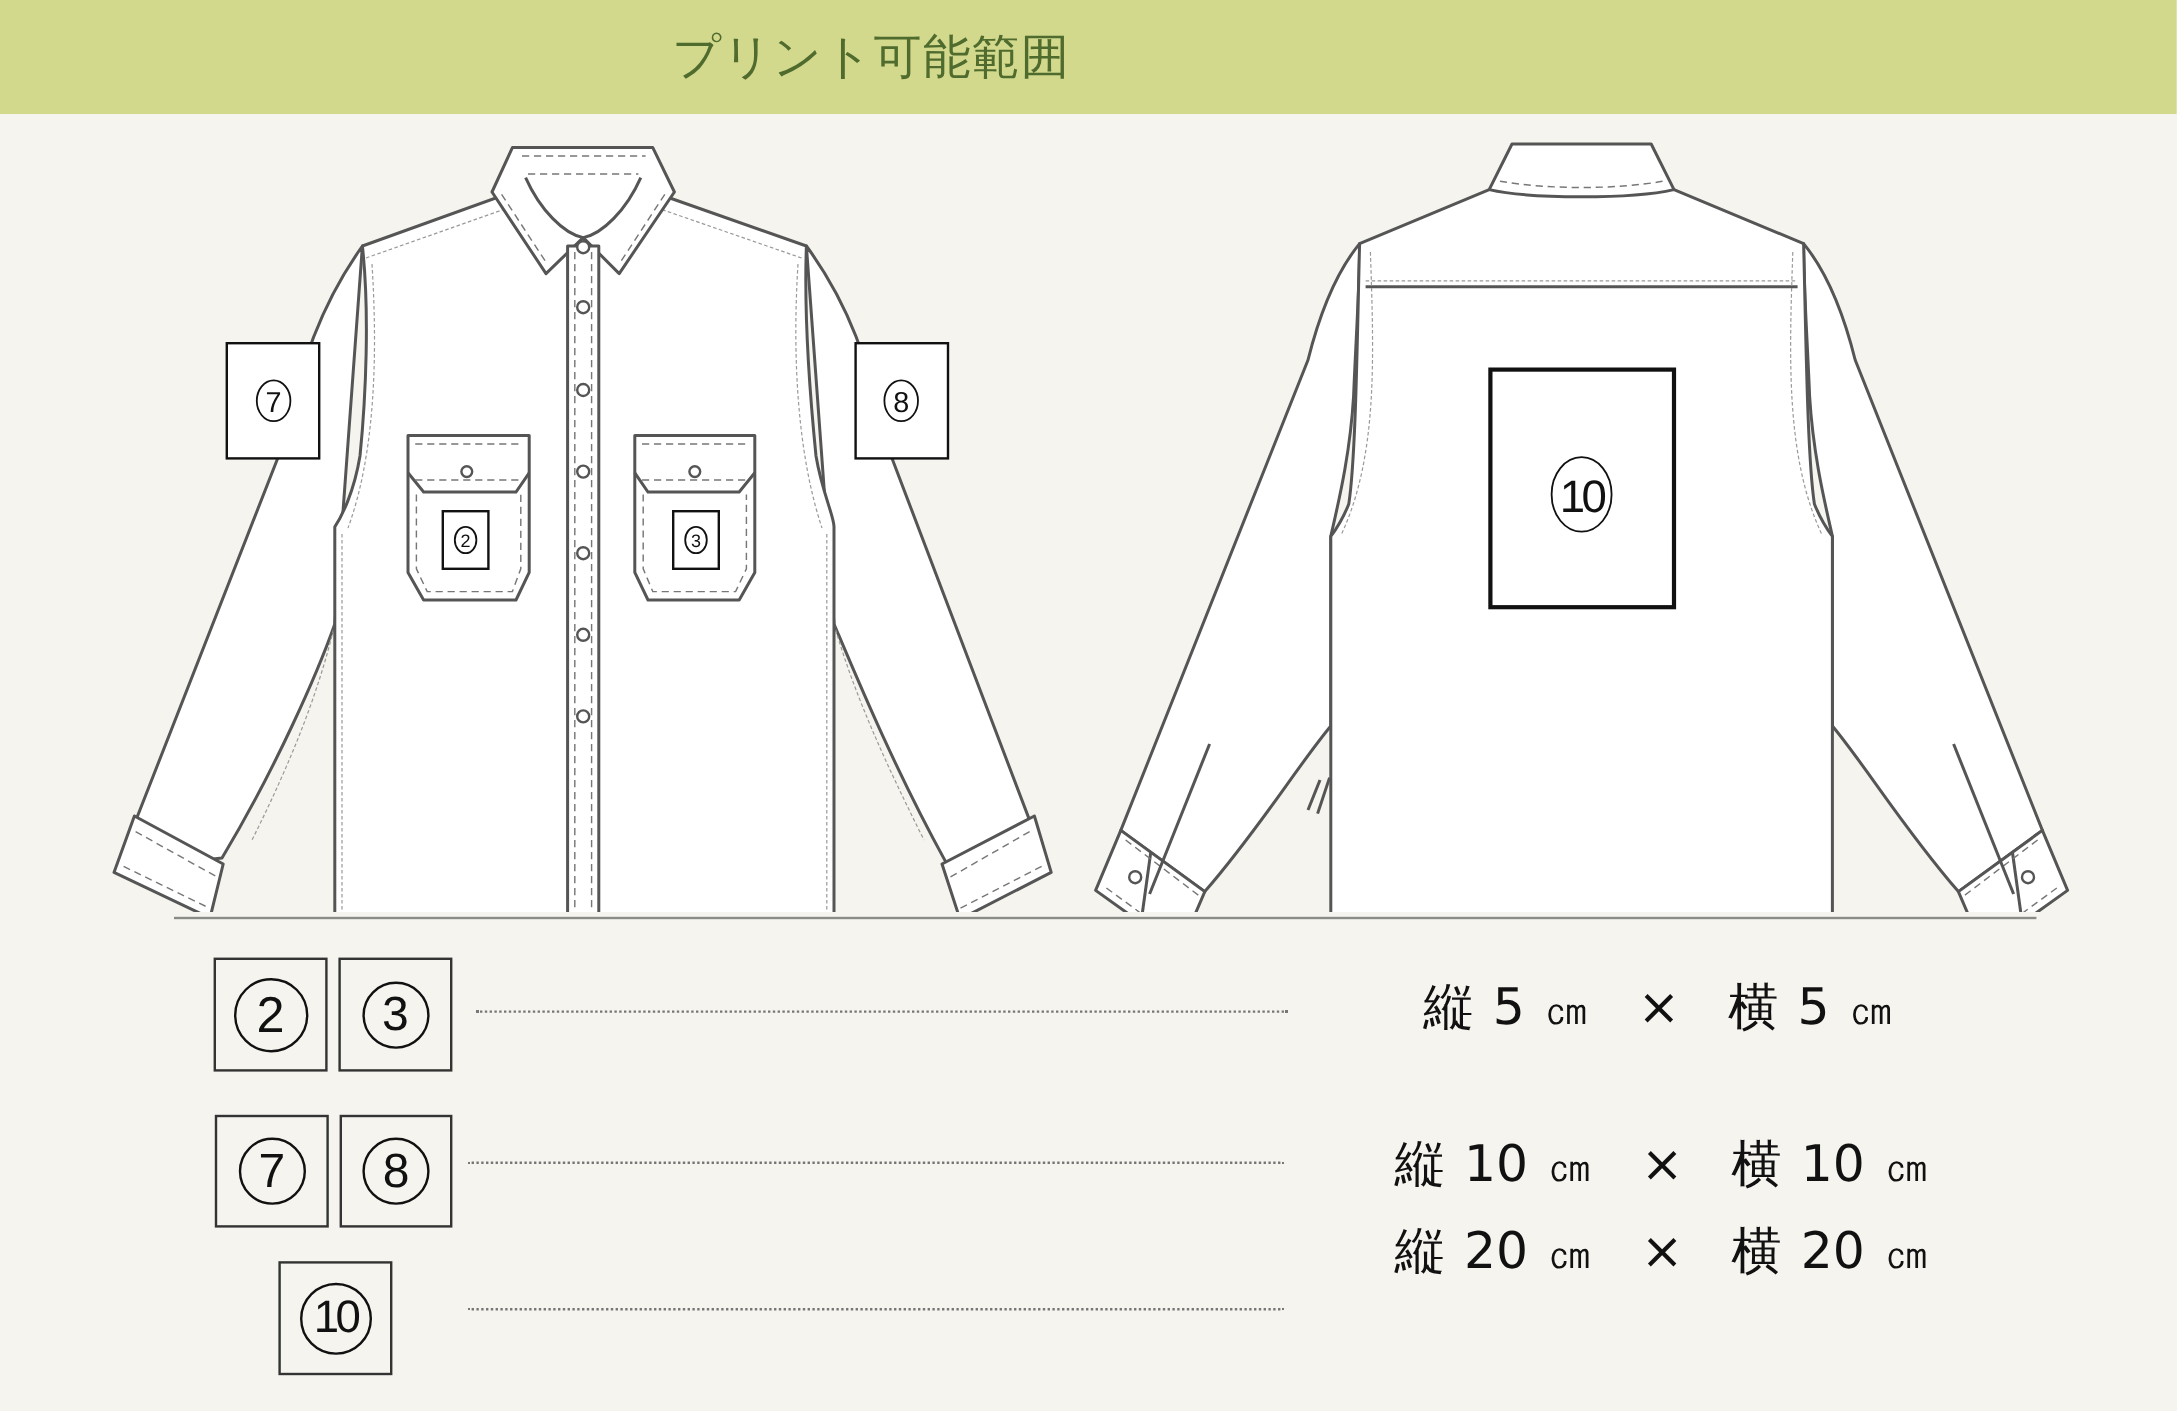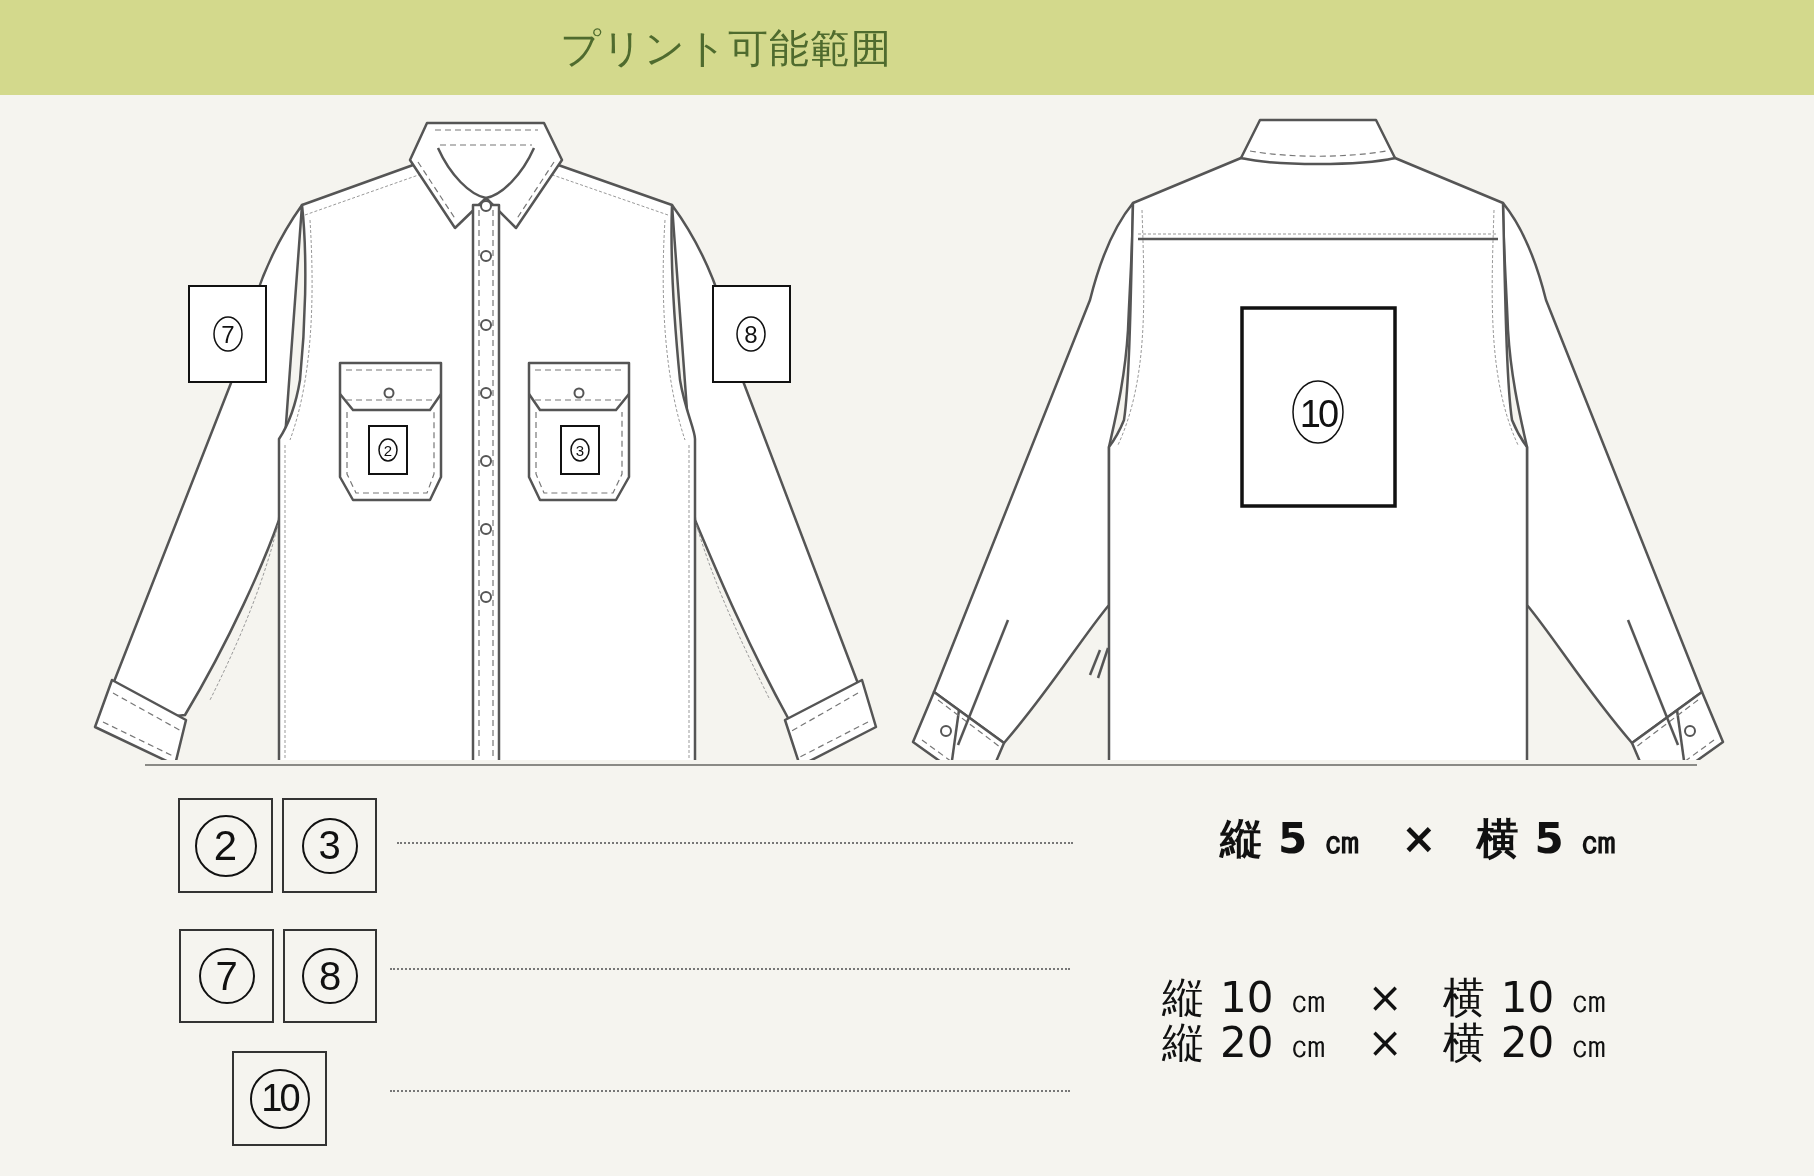--- a/index.html
+++ b/index.html
@@ -206,38 +206,38 @@
       <div class="circ" style="width:62px; height:62px; font-size:42px;">
         <span>2</span>
       </div>
     </div>
     <div class="badge" style="left:282px; top:798px; width:95px; height:95px;">
       <div class="circ" style="width:56px; height:56px; font-size:40px;">
         <span>3</span>
       </div>
     </div>
     <div class="leader" style="left:397px; top:842px; width:676px;"></div>
-    <div class="size-text" style="left:1220px; top:814px;font-weight:bold;">
+    <div class="size-text" style="left:1186px; top:814px;">
       <span>縦</span><span class="gap-s"></span><span>5</span><span class="gap-s"></span><span class="unit">㎝</span><span class="gap-l"></span><span>×</span><span class="gap-l"></span><span>横</span><span class="gap-s"></span><span>5</span><span class="gap-s"></span><span class="unit">㎝</span>
     </div>
   </div>
 
   <div>
     <div class="badge" style="left:179px; top:929px; width:95px; height:94px;">
       <div class="circ" style="width:56px; height:56px; font-size:40px;">
         <span>7</span>
       </div>
     </div>
     <div class="badge" style="left:283px; top:929px; width:94px; height:94px;">
       <div class="circ" style="width:56px; height:56px; font-size:40px;">
         <span>8</span>
       </div>
     </div>
     <div class="leader" style="left:390px; top:968px; width:680px;"></div>
-    <div class="size-text" style="left:1162px; top:973px;">
+    <div class="size-text" style="left:1162px; top:945px;">
       <span>縦</span><span class="gap-s"></span><span>10</span><span class="gap-s"></span><span class="unit">㎝</span><span class="gap-l"></span><span>×</span><span class="gap-l"></span><span>横</span><span class="gap-s"></span><span>10</span><span class="gap-s"></span><span class="unit">㎝</span>
     </div>
   </div>
 
   <div>
     <div class="badge" style="left:232px; top:1051px; width:95px; height:95px;">
       <div class="circ" style="width:60px; height:60px; font-size:38px; letter-spacing:-3px;">
         <span>10</span>
       </div>
     </div>

